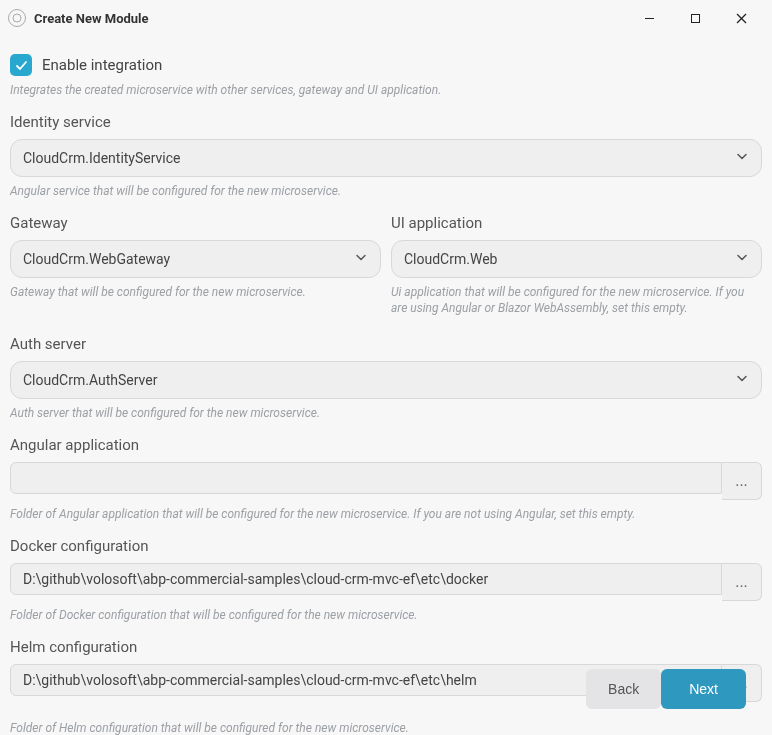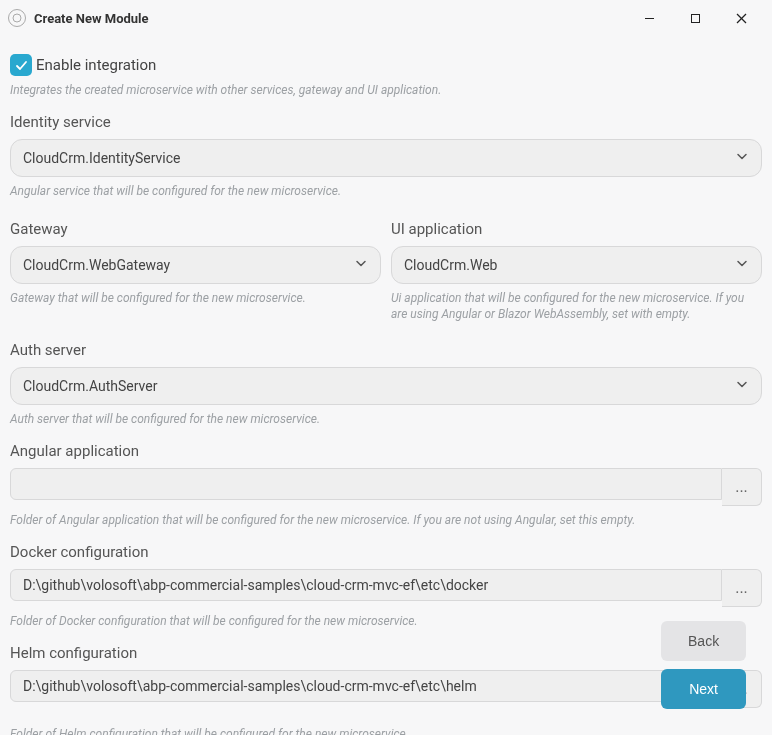--- a/index.html
+++ b/index.html
@@ -29,21 +29,21 @@
   .title-spacer { flex: 1; }
   .win-btn {
     width: 46px; height: 32px;
     display: flex; align-items: center; justify-content: center;
     color: #222;
   }
   .content {
     padding: 18px 10px 0 10px;
   }
   .checkbox-row {
-    display: flex; align-items: center; gap: 4px;
+    display: flex; align-items: center; gap: 10px;
     margin-bottom: 6px;
   }
   .checkbox {
     width: 22px; height: 22px;
     background: #29a8cf;
     border-radius: 5px;
     display: flex; align-items: center; justify-content: center;
     color: #fff;
   }
   .checkbox-label { font-size: 15px; color: #444; }
@@ -70,21 +70,21 @@
     padding: 0 12px;
     font-size: 14px;
     color: #444;
     position: relative;
   }
   .select .chev {
     position: absolute; right: 12px; top: 50%; transform: translateY(-50%);
     color: #555;
   }
   .row2 {
-    display: flex; gap: 10px; margin-top: 20px;
+    display: flex; gap: 10px; margin-top: 14px;
   }
   .row2 > .col { flex: 1; min-width: 0; }
   .input-text {
     background: #efefef;
     border: 1px solid #d8d8d9;
     border-radius: 6px 0 0 6px;
     height: 32px;
     display: flex;
     align-items: center;
     padding: 0 12px;
@@ -99,21 +99,21 @@
     border-left: none;
     border-radius: 0 6px 6px 0;
     display: flex; align-items: center; justify-content: center;
     color: #666;
   }
   .path-row { display: flex; }
   .footer {
     position: absolute;
     right: 26px;
     bottom: 26px;
-    display: flex; gap: 8px; flex-direction: column;
+    display: flex; gap: 0;
   }
   .btn {
     height: 40px;
     padding: 0 22px;
     border-radius: 6px;
     font-size: 14px;
     display: flex; align-items: center; justify-content: center;
     border: none;
   }
   .btn-back { background: #e4e4e6; color: #555; }
@@ -189,21 +189,21 @@
     <div class="col">
       <div class="field-label">UI application</div>
       <div class="select">
         <span>CloudCrm.Web</span>
         <span class="chev">
           <svg width="14" height="14" viewBox="0 0 14 14">
               <path d="M3 5 L7 9 L11 5" fill="none" stroke="#555" stroke-width="1.5" stroke-linecap="round" stroke-linejoin="round"></path>
             </svg>
         </span>
       </div>
-      <div class="helper" style="margin-top:6px">Ui application that will be configured for the new microservice. If you are using Angular or Blazor WebAssembly, set with empty.</div>
+      <div class="helper" style="margin-top:6px">Ui application that will be configured for the new microservice. If you are using Angular or Blazor WebAssembly, set this empty.</div>
     </div>
   </div>
 
   <div class="field">
     <div class="field-label">Auth server</div>
     <div class="select">
       <span>CloudCrm.AuthServer</span>
       <span class="chev">
         <svg width="14" height="14" viewBox="0 0 14 14">
             <path d="M3 5 L7 9 L11 5" fill="none" stroke="#555" stroke-width="1.5" stroke-linecap="round" stroke-linejoin="round"></path>

